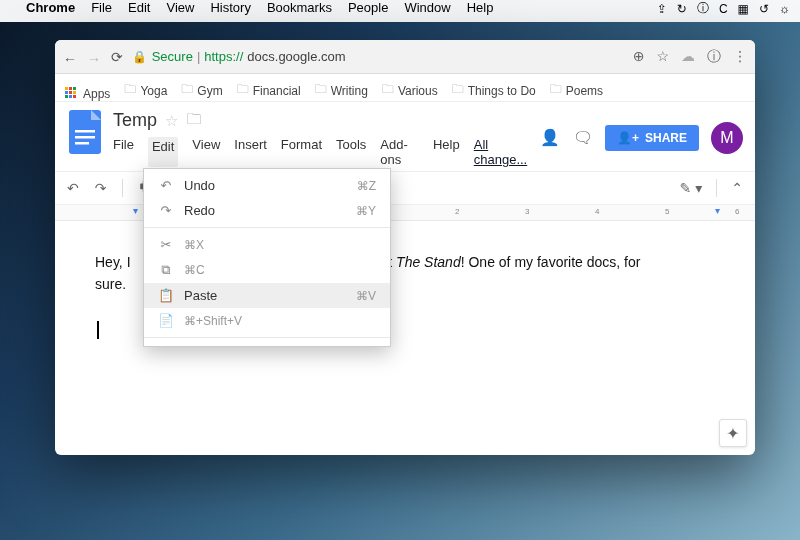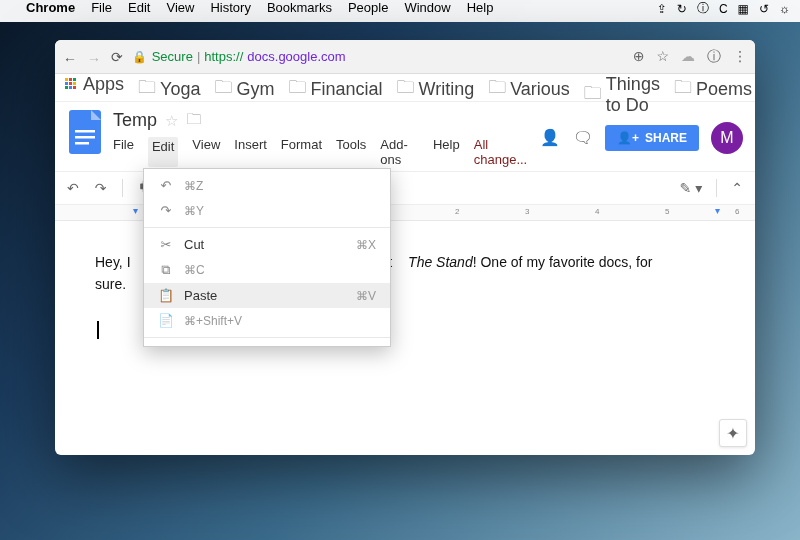--- a/index.html
+++ b/index.html
@@ -16,50 +16,50 @@
   .traffic span { width: 12px; height: 12px; border-radius: 50%; }
   .t-red { background: #ff5f57; } .t-yel { background: #ffbd2e; } .t-grn { background: #28c940; }
   .tab { background: #f2f2f2; height: 28px; border-radius: 4px 4px 0 0; display: flex; align-items: center; padding: 0 10px; gap: 8px; font-size: 12px; min-width: 180px; margin-top: 6px; }
   .tab .favicon { width: 14px; height: 14px; }
   .tab .close { margin-left: auto; color: #666; }
   .chrome-tabs .profile { margin-left: auto; font-size: 12px; color: #333; padding-right: 4px; }
   .addr-bar { height: 34px; background: #f2f2f2; display: flex; align-items: center; padding: 0 8px; gap: 10px; font-size: 14px; color: #555; border-bottom: 1px solid #ddd; }
   .addr-bar .url { flex: 1; display: flex; align-items: center; gap: 4px; font-size: 13px; overflow: hidden; white-space: nowrap; }
   .addr-bar .lock { color: #0a8f3c; font-size: 12px; }
   .addr-bar .secure { color: #0a8f3c; font-size: 13px; }
-  .addr-bar .path { color: #6d28d9; }
+  .addr-bar .path { color: #404040; }
   .addr-bar .icons { display: flex; gap: 12px; color: #666; font-size: 14px; }
-  .bookmarks { height: 28px; display: flex; align-items: flex-start; padding: 0 10px; gap: 14px; font-size: 18px; color: #444; border-bottom: 1px solid #eee; }
+  .bookmarks { height: 28px; display: flex; align-items: flex-end; padding: 0 10px; gap: 14px; font-size: 12px; color: #444; border-bottom: 1px solid #eee; }
   .bookmarks .apps-ico { width: 14px; height: 14px; display: inline-grid; grid-template-columns: repeat(3,3px); grid-template-rows: repeat(3,3px); gap: 1px; }
   .bookmarks .apps-ico i { background: #f4b400; } .bookmarks .apps-ico i:nth-child(2){background:#db4437}.bookmarks .apps-ico i:nth-child(3){background:#0f9d58}.bookmarks .apps-ico i:nth-child(4){background:#4285f4}.bookmarks .apps-ico i:nth-child(5){background:#db4437}.bookmarks .apps-ico i:nth-child(6){background:#f4b400}.bookmarks .apps-ico i:nth-child(7){background:#0f9d58}.bookmarks .apps-ico i:nth-child(8){background:#4285f4}.bookmarks .apps-ico i:nth-child(9){background:#db4437}
   .bm-item { display: flex; align-items: center; gap: 4px; }
   .folder-ico { color: #999; }
   
   .docs-head { display: flex; padding: 6px 12px 0 12px; gap: 10px; }
   .docs-logo { width: 36px; height: 48px; }
   .docs-title-row { display: flex; align-items: center; gap: 8px; font-size: 18px; color: #333; }
   .docs-title-row .star { color: #ccc; font-size: 15px; }
   .docs-title-row .fold { color: #999; font-size: 15px; }
   .docs-menu { display: flex; gap: 14px; font-size: 13px; color: #333; margin-top: 4px; }
   .docs-menu .hi { background: #eee; padding: 2px 4px; border-radius: 2px; }
-  .docs-menu .changes { color: #7f1d1d; }
+  .docs-menu .changes { color: #0f172a; text-decoration: underline; }
   .docs-actions { margin-left: auto; display: flex; align-items: center; gap: 12px; }
   .share-btn { background: #4285f4; color: #fff; padding: 6px 12px; border-radius: 3px; font-size: 12px; font-weight: 600; display: flex; gap: 6px; align-items: center; }
   .avatar { width: 32px; height: 32px; border-radius: 50%; background: #7b1fa2; color: #fff; display: flex; align-items: center; justify-content: center; font-weight: 500; }
   
   .toolbar { height: 34px; border-top: 1px solid #eee; border-bottom: 1px solid #eee; display: flex; align-items: center; padding: 0 12px; gap: 16px; color: #666; font-size: 14px; margin-top: 4px; }
   .toolbar .sep { width: 1px; height: 18px; background: #ddd; }
   .toolbar .right { margin-left: auto; display: flex; gap: 14px; align-items: center; }
   
   .ruler { height: 16px; background: #fafafa; border-bottom: 1px solid #e8e8e8; position: relative; font-size: 8px; color: #888; }
   .ruler .tick { position: absolute; top: 2px; }
   .ruler .mark { position: absolute; top: 0; color: #4285f4; font-size: 10px; }
   
   .doc-area { position: relative; padding: 30px 40px; font-size: 14px; color: #111; line-height: 1.6; }
-  .doc-area em { font-style: italic; margin-left: 12px; }
+  .doc-area em { font-style: italic; }
   .cursor { display: inline-block; width: 2px; height: 18px; background: #000; vertical-align: middle; margin-left: 2px; }
   
   .edit-menu { position: absolute; top: 168px; left: 143px; width: 248px; background: #fff; border: 1px solid #ccc; box-shadow: 0 6px 20px rgba(0,0,0,0.25); font-size: 13px; z-index: 50; padding: 4px 0; }
   .edit-menu .mi { display: flex; align-items: center; padding: 5px 14px; gap: 10px; color: #333; }
   .edit-menu .mi.hov { background: #eee; }
   .edit-menu .mi .ico { width: 16px; color: #888; font-size: 13px; text-align: center; }
   .edit-menu .mi .lab { flex: 1; }
   .edit-menu .mi .sc { color: #999; font-size: 12px; }
   .edit-menu hr { border: none; border-top: 1px solid #e8e8e8; margin: 4px 0; }
   .explore { position: absolute; bottom: 8px; right: 8px; width: 28px; height: 28px; background: #fff; border: 1px solid #ddd; border-radius: 3px; display: flex; align-items: center; justify-content: center; color: #666; box-shadow: 0 1px 3px rgba(0,0,0,0.1); }
@@ -233,30 +233,31 @@
     <br><br>
     <span class="cursor"></span>
   </div>
 
   <div class="explore">✦</div>
 </div>
 
 <div class="edit-menu">
   <div class="mi">
       <span class="ico">↶</span>
+      <span class="lab">Undo</span>
       <span class="sc">⌘Z</span>
     </div>
   <div class="mi">
       <span class="ico">↷</span>
+      <span class="lab">Redo</span>
       <span class="sc">⌘Y</span>
     </div>
   <hr>
   <div class="mi">
       <span class="ico">✂</span>
-      <span class="lab">Cut</span>
       <span class="sc">⌘X</span>
     </div>
   <div class="mi">
       <span class="ico">⧉</span>
       <span class="sc">⌘C</span>
     </div>
   <div class="mi hov">
       <span class="ico">📋</span>
       <span class="lab">Paste</span>
       <span class="sc">⌘V</span>

